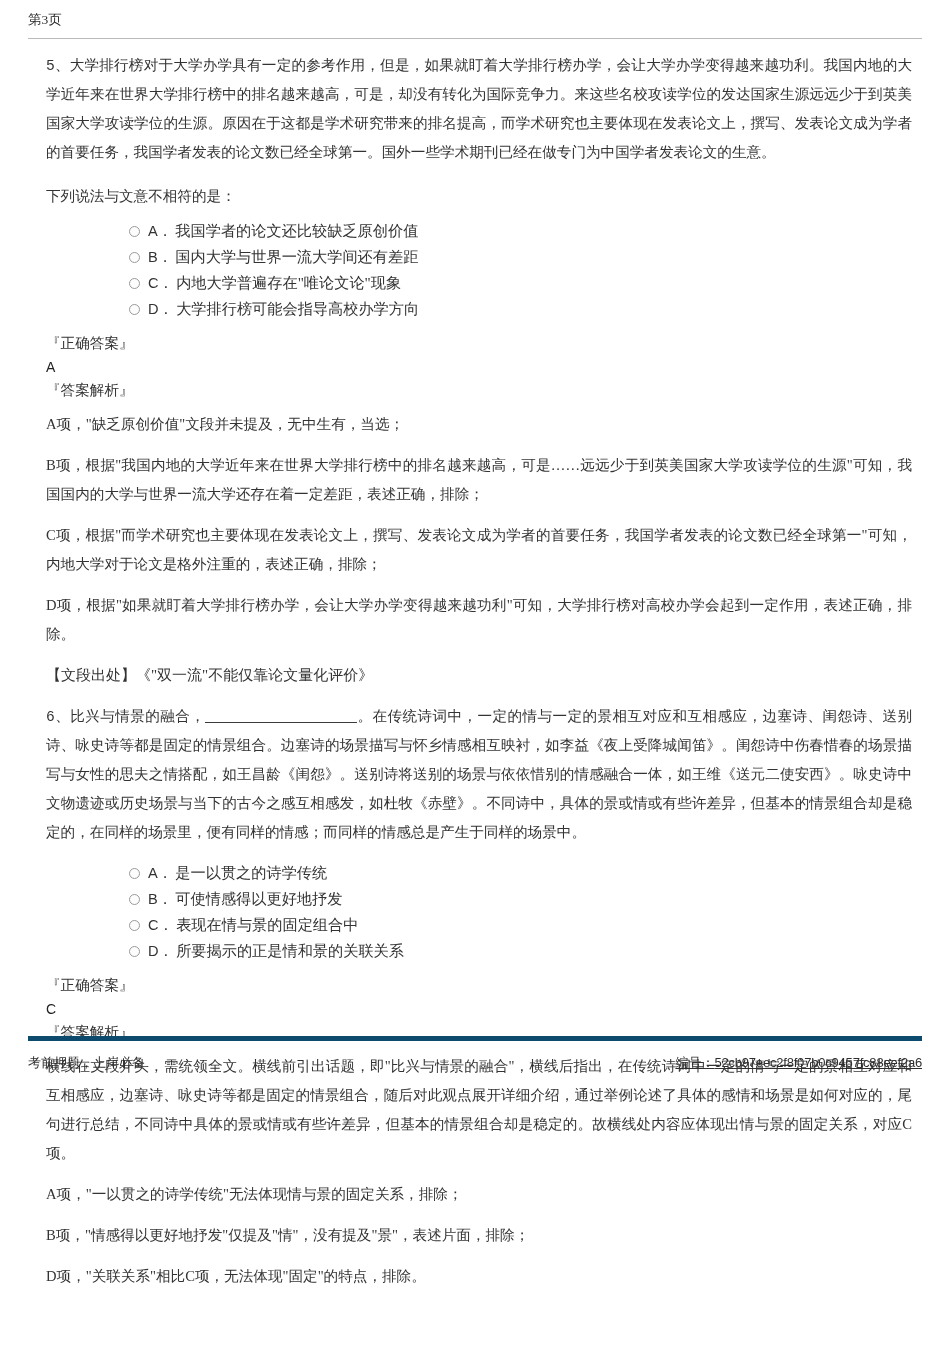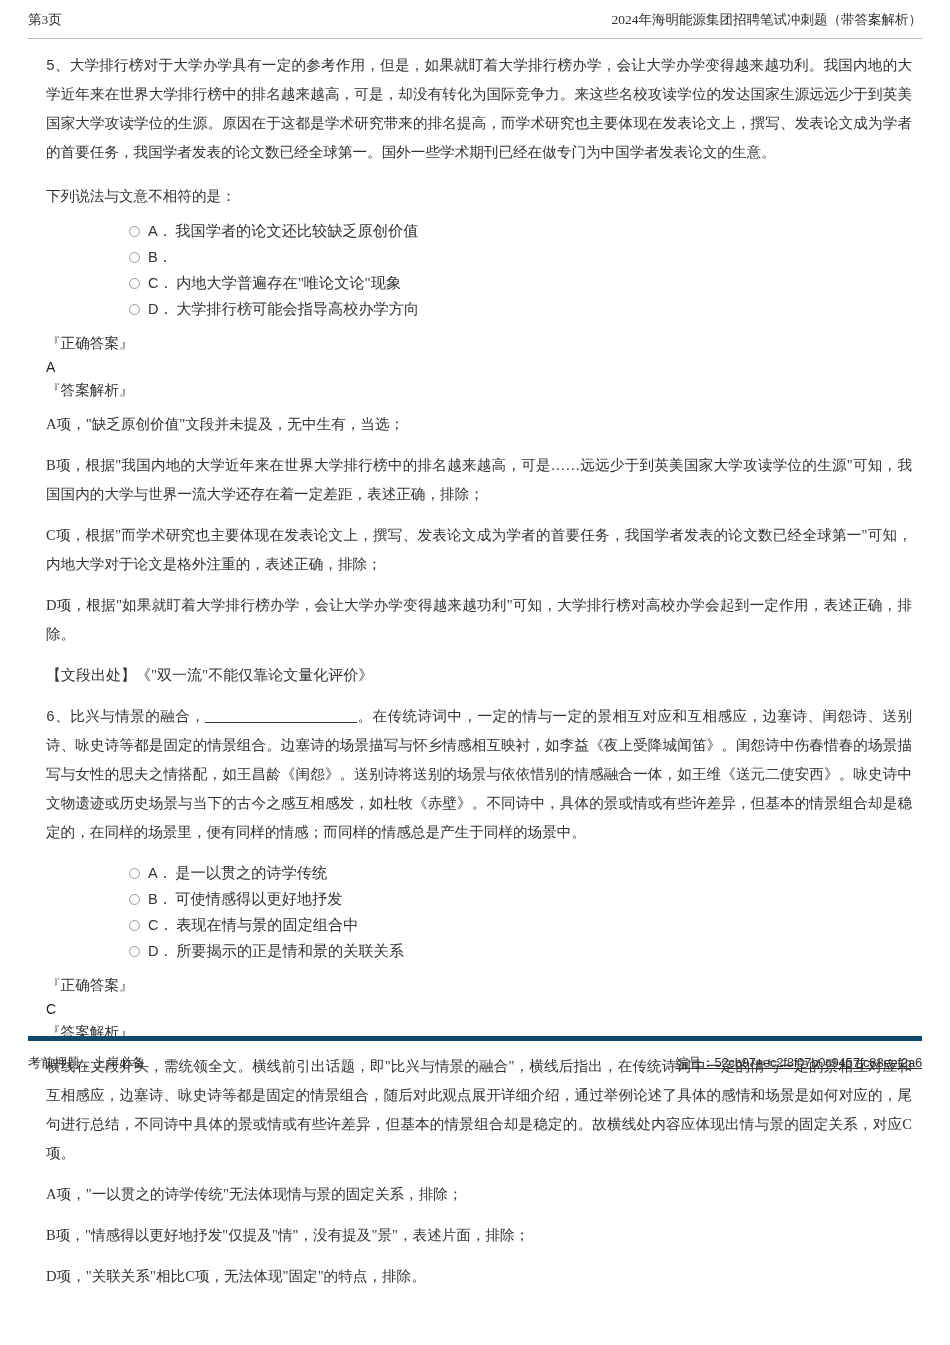--- a/index.html
+++ b/index.html
@@ -181,39 +181,39 @@
 
   .sec { margin-bottom: 2px; }
 </style>
 </head>
 <body>
 
 <div class="page">
 
   <div class="page-header">
     <span class="header-left">第3页</span>
-    <span class="header-right">2024年海明能源集团招聘笔试冲刺题（带答案解析）</span>
   </div>
 
   <div class="content">
 
     <div class="sec">
       <p class="qtext"><span>5、</span><span>大学排行榜对于大学办学具有一定的参考作用，但是，如果就盯着大学排行榜办学，会让大学办学变得越来越功利。我国内地的大学近年来在世界大学排行榜中的排名越来越高，可是，却没有转化为国际竞争力。来这些名校攻读学位的发达国家生源远远少于到英美国家大学攻读学位的生源。原因在于这都是学术研究带来的排名提高，而学术研究也主要体现在发表论文上，撰写、发表论文成为学者的首要任务，我国学者发表的论文数已经全球第一。国外一些学术期刊已经在做专门为中国学者发表论文的生意。</span></p>
 
       <p class="prompt">下列说法与文意不相符的是：</p>
 
       <ul class="options">
         <li class="option">
           <span class="radio"></span>
           <span class="opt-letter">A．</span>
           <span class="opt-text">我国学者的论文还比较缺乏原创价值</span>
         </li>
         <li class="option">
           <span class="radio"></span>
           <span class="opt-letter">B．</span>
+          <span class="opt-text">国内大学与世界一流大学间还有差距</span>
         </li>
         <li class="option">
           <span class="radio"></span>
           <span class="opt-letter">C．</span>
           <span class="opt-text">内地大学普遍存在"唯论文论"现象</span>
         </li>
         <li class="option">
           <span class="radio"></span>
           <span class="opt-letter">D．</span>
           <span class="opt-text">大学排行榜可能会指导高校办学方向</span>

